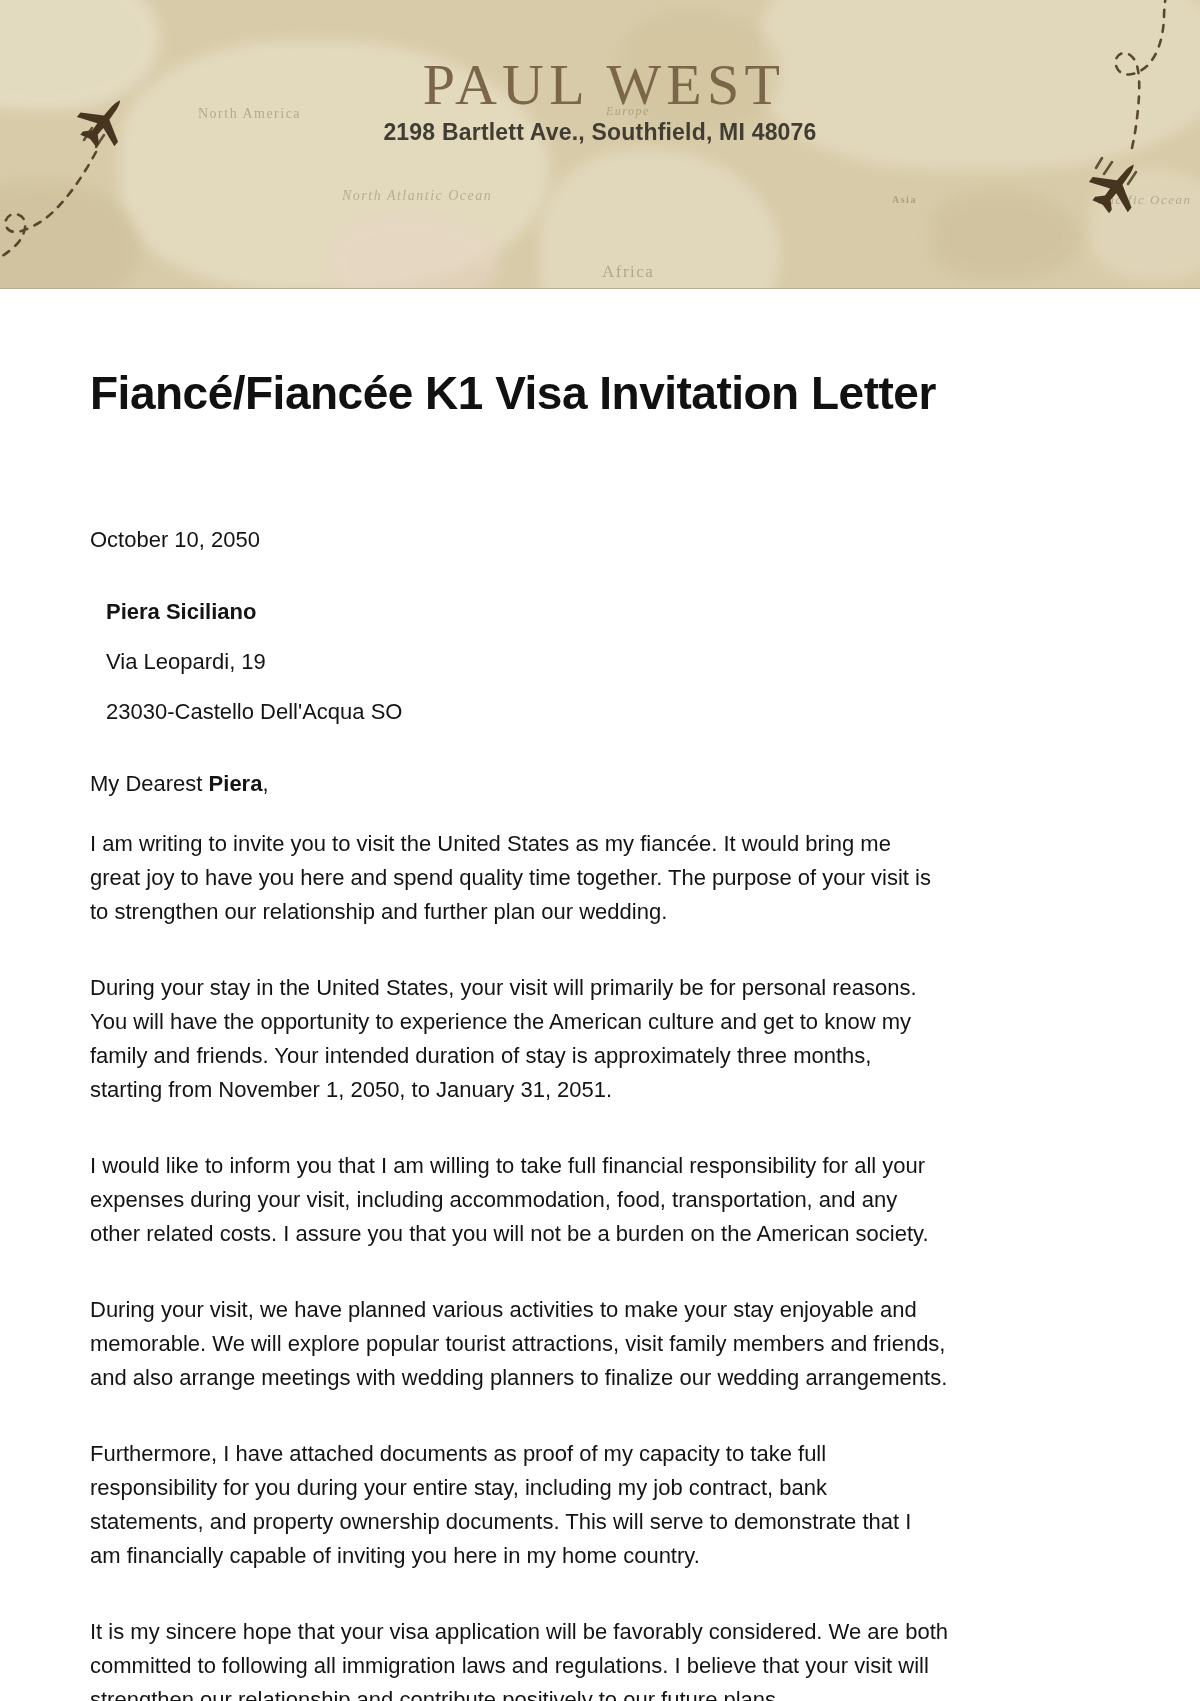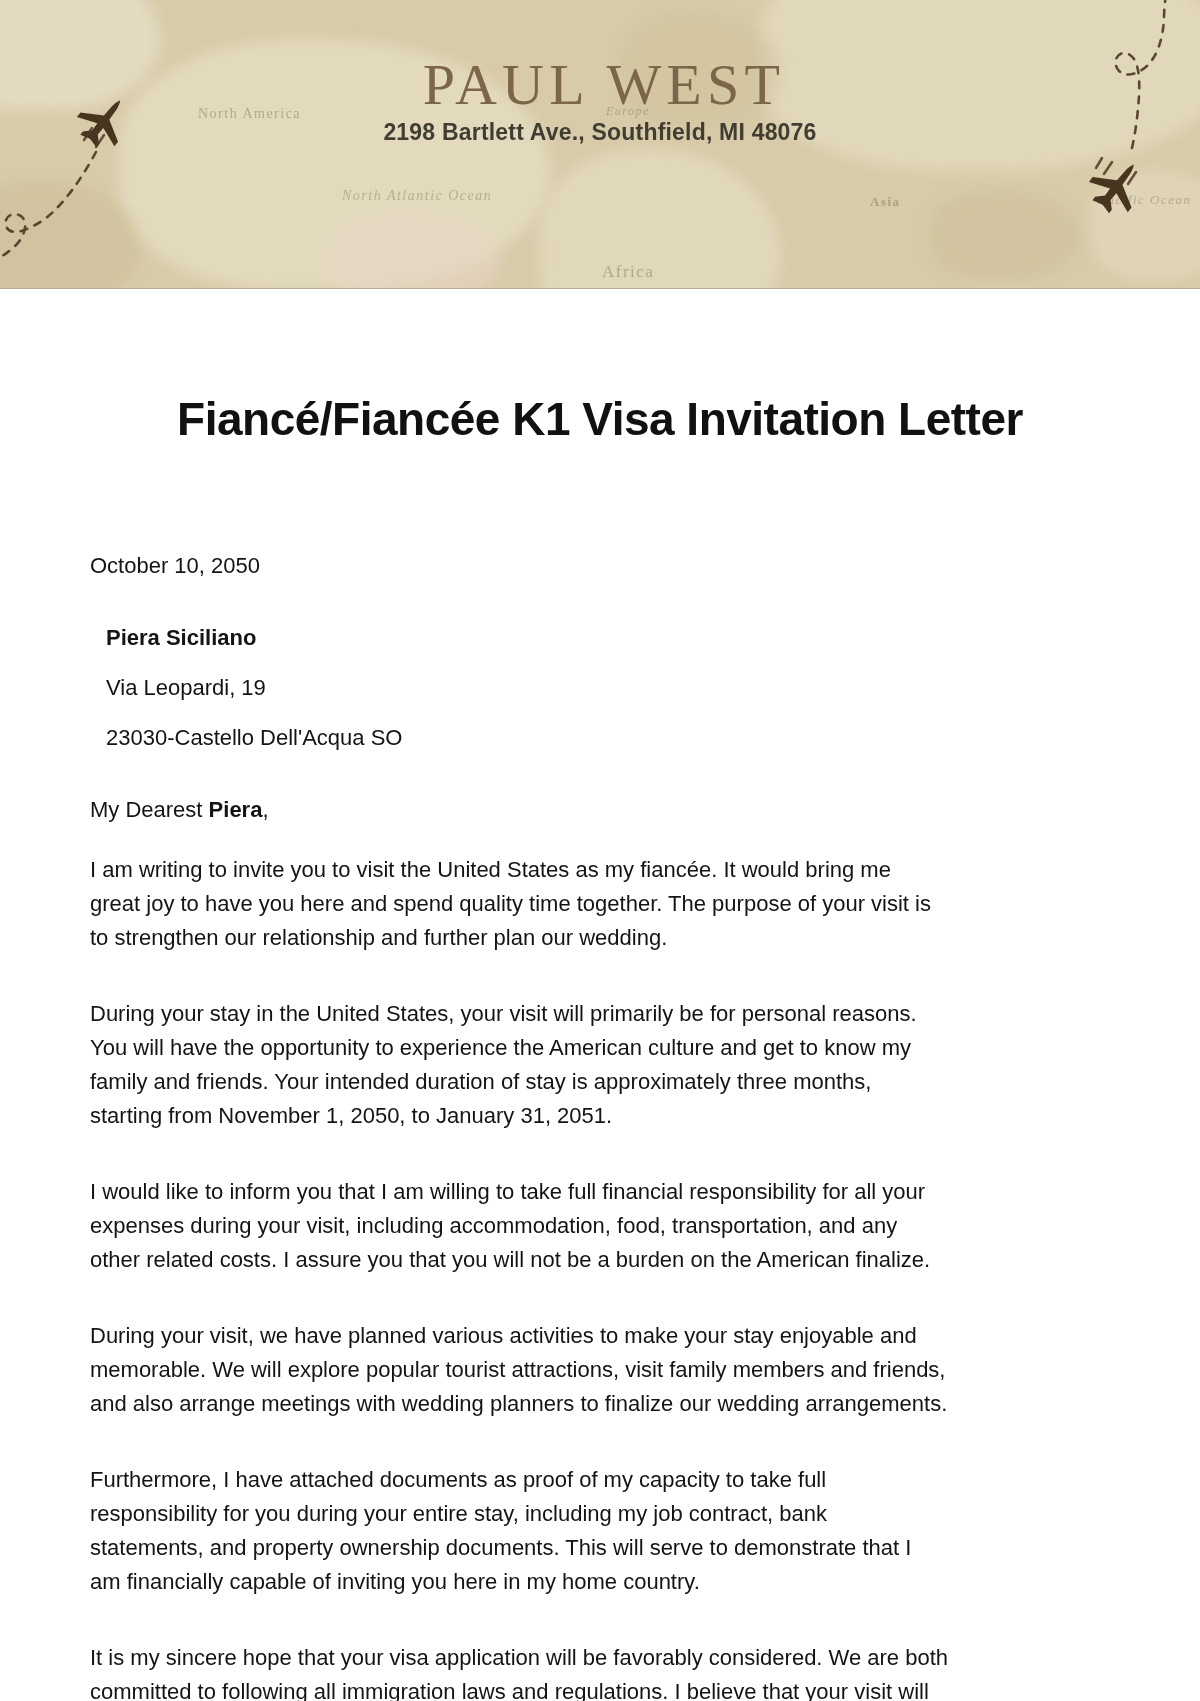--- a/index.html
+++ b/index.html
@@ -42,21 +42,21 @@
     font-weight:400;font-size:58px;line-height:1.15;
     letter-spacing:.09em;color:#7c664a;
   }
   .sender-address{
     font-size:23px;font-weight:700;
     letter-spacing:.2px;color:#413d33;
   }
   
   .content{padding:0 90px;font-size:22px;line-height:34px;}
   .doc-title{
-    margin:102px 0 0 0;text-align:center;
+    margin:76px 0 0 0;
     font-size:46px;line-height:1.25;font-weight:700;
     letter-spacing:-.5px;color:#111;
   }
   .date{margin:100px 0 0 0;}
   .recipient{margin:38px 0 0 0;}
   .recipient p{margin:16px;}
   .salutation{margin:38px 0 0 0;}
   .bold{font-weight:700;}
   .para{margin:42px 0 0 0;white-space:pre-line;}
   .para.first{margin-top:26px;}
@@ -76,21 +76,21 @@
       <div class="blob b6"></div>
       <div class="blob b7"></div>
       <div class="blob b8"></div>
       <div class="blob b9"></div>
     </div>
 
     <span class="map-label ml-roman" style="left:198px;top:106px;font-size:14px;">North America</span>
     <span class="map-label ml-italic" style="left:342px;top:188px;font-size:14px;text-align:right;">North Atlantic Ocean</span>
     <span class="map-label ml-italic" style="left:606px;top:104px;font-size:12px;">Europe</span>
     <span class="map-label ml-roman" style="left:602px;top:262px;font-size:17px;">Africa</span>
-    <span class="map-label ml-roman" style="left:870px;top:194px;font-size:13px;font-weight:bold;">Asia</span>
+    <span class="map-label ml-roman" style="left:892px;top:194px;font-size:10px;font-weight:bold;">Asia</span>
     <span class="map-label ml-italic" style="left:1098px;top:192px;font-size:13px;">Pacific Ocean</span>
 
     <svg class="flight-svg" viewBox="0 0 1200 288">
 
       <path class="trail" d="M 96 152 C 82 178 64 204 46 218 C 28 231 12 236 7 228 C 2 220 10 211 19 215 C 29 219 26 235 16 245 C 9 252 1 257 -6 261"></path>
 
       <path class="trail" d="M 1132 148 C 1136 130 1138 112 1139 96 C 1140 75 1138 60 1130 55 C 1121 49 1112 58 1117 68 C 1122 78 1136 76 1147 66 C 1158 55 1163 38 1164 18 C 1164 10 1165 2 1166 -6"></path>
 
       <g transform="translate(104,121) rotate(38) scale(0.85)">
         <path class="plane" d="M0,-31 C2.5,-27 3.5,-21 3.5,-15 L4,-5 L28,9 L28,16 L4.5,7 L4,17 L12,25 L12,30 L1,27 L-1,27 L-12,30 L-12,25 L-4,17 L-4.5,7 L-28,16 L-28,9 L-4,-5 L-3.5,-15 C-3.5,-21 -2.5,-27 0,-31 Z"></path>
@@ -127,21 +127,21 @@
 
     <p class="para first">I am writing to invite you to visit the United States as my fiancée. It would bring me
 great joy to have you here and spend quality time together. The purpose of your visit is
 to strengthen our relationship and further plan our wedding.</p>
     <p class="para">During your stay in the United States, your visit will primarily be for personal reasons.
 You will have the opportunity to experience the American culture and get to know my
 family and friends. Your intended duration of stay is approximately three months,
 starting from November 1, 2050, to January 31, 2051.</p>
     <p class="para">I would like to inform you that I am willing to take full financial responsibility for all your
 expenses during your visit, including accommodation, food, transportation, and any
-other related costs. I assure you that you will not be a burden on the American finalize.</p>
+other related costs. I assure you that you will not be a burden on the American society.</p>
     <p class="para">During your visit, we have planned various activities to make your stay enjoyable and
 memorable. We will explore popular tourist attractions, visit family members and friends,
 and also arrange meetings with wedding planners to finalize our wedding arrangements.</p>
     <p class="para">Furthermore, I have attached documents as proof of my capacity to take full
 responsibility for you during your entire stay, including my job contract, bank
 statements, and property ownership documents. This will serve to demonstrate that I
 am financially capable of inviting you here in my home country.</p>
     <p class="para">It is my sincere hope that your visa application will be favorably considered. We are both
 committed to following all immigration laws and regulations. I believe that your visit will
 strengthen our relationship and contribute positively to our future plans.</p>

